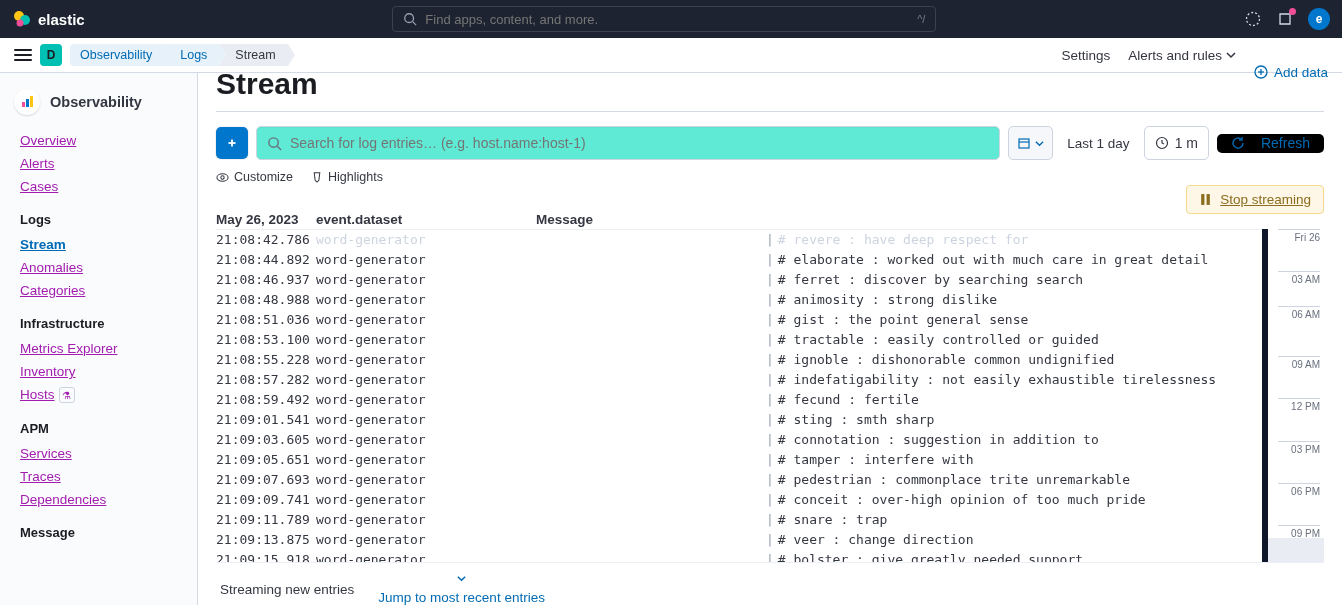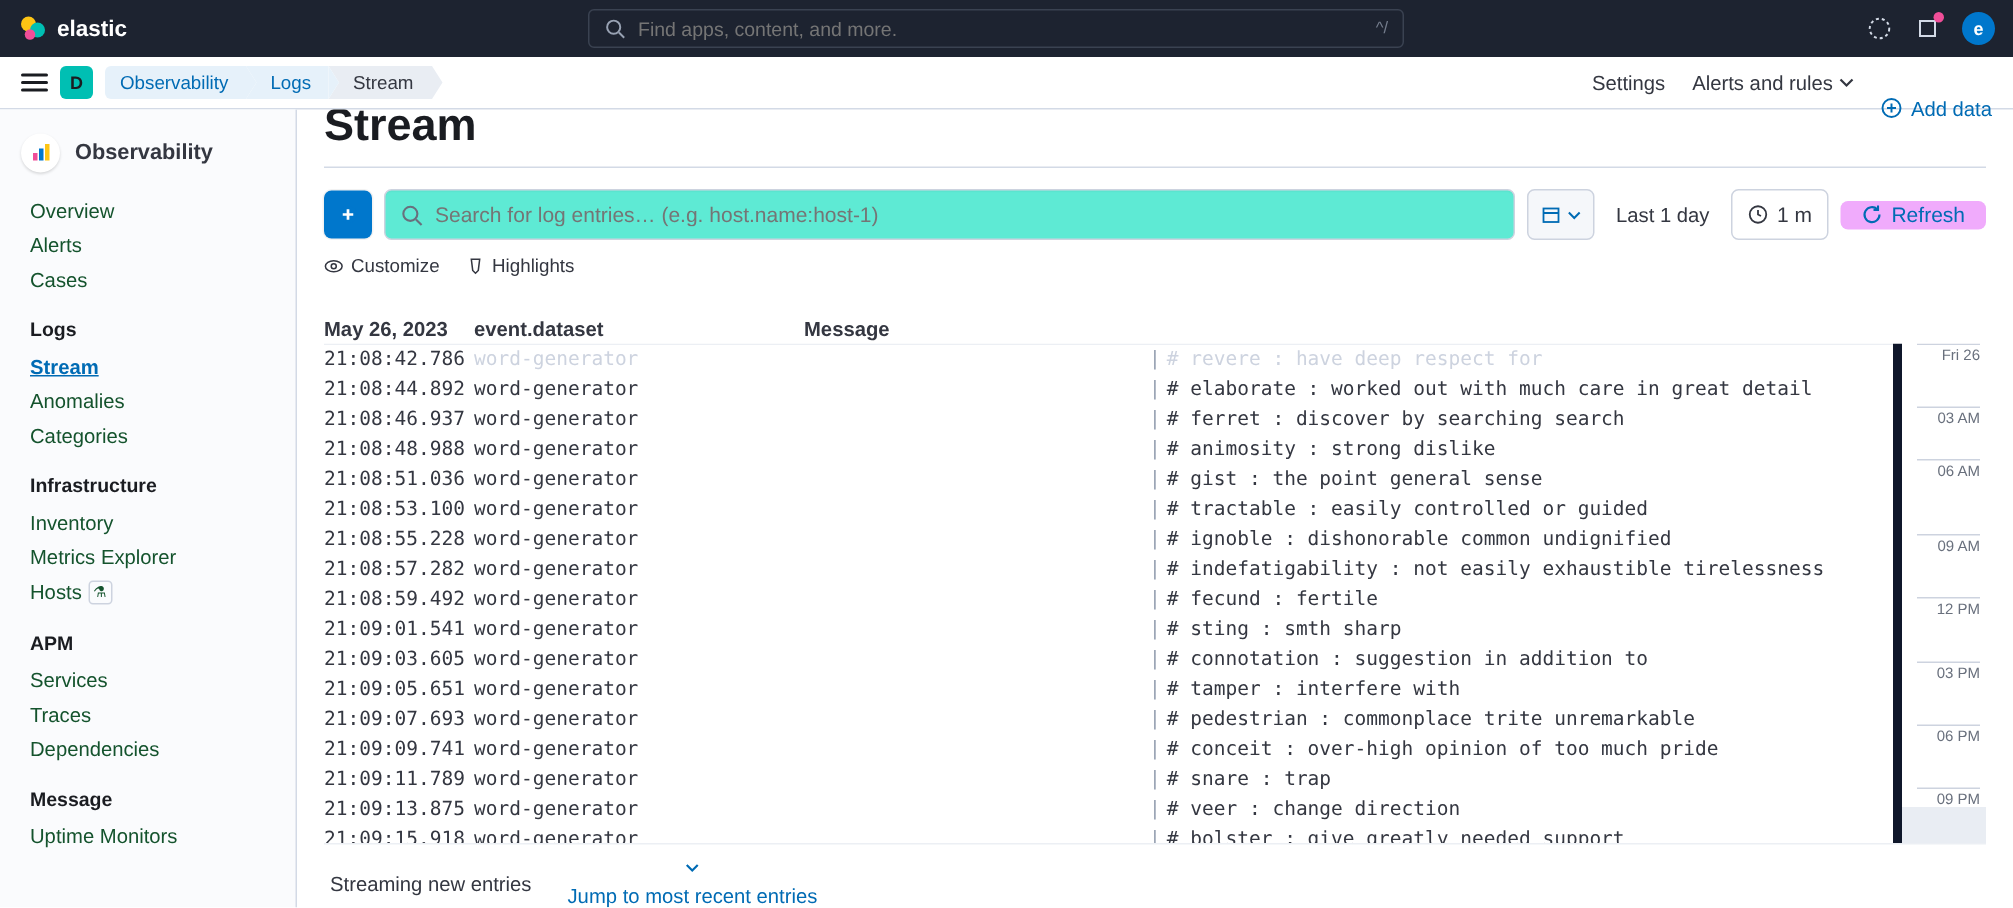--- a/index.html
+++ b/index.html
@@ -37,36 +37,36 @@
 .subbar .right-links .lnk { color: #343741; cursor: pointer; display:flex; align-items:center; gap:4px;}
 .subbar .right-links .add-data { color: #006bb4; display:flex; align-items:center; gap:6px;margin-top:34px;}
 
 
 .layout { display: flex; height: calc(605px - 38px - 35px); }
 .sidebar { width: 198px; border-right: 1px solid #d3dae6; padding: 12px 0 12px 0; overflow-y: hidden; background:#fafbfd; }
 .sidebar .title-row { display: flex; align-items: center; gap: 10px; padding: 4px 14px 14px 14px; }
 .sidebar .title-row .circle { width: 26px; height: 26px; border-radius:50%; background:#fff; box-shadow: 0 1px 2px rgba(0,0,0,.15); display:flex; align-items:center; justify-content:center;}
 .sidebar .title-row .title { font-weight: 700; font-size: 14.5px; }
 .sidebar .section-label { font-weight: 700; font-size: 13px; padding: 14px 20px 6px 20px; color:#1a1c21;}
-.sidebar .item { padding: 4px 20px; font-size: 13.5px; color: #14532d; cursor: pointer; }
+.sidebar .item { padding: 4px 20px; font-size: 13.5px; color: #a21caf; cursor: pointer; text-decoration: underline; }
 .sidebar .item.active { color: #006bb4; text-decoration: underline; font-weight:600;}
 .sidebar .item .tag { display:inline-flex; align-items:center; justify-content:center; width:16px; height:16px; border:1px solid #cdd3df; border-radius:3px; font-size:10px; margin-left:4px; vertical-align:middle;}
 
 .main { flex: 1; padding: 0 18px; overflow: hidden; display:flex; flex-direction:column; position:relative;}
 .page-title { font-size: 30px; font-weight: 700; line-height: 1; margin-top: -4px; color:#1a1c21;}
 .divider { border: none; border-top: 1px solid #d3dae6; margin-top: 12px; }
 
 .controls-row { display: flex; align-items: center; gap: 8px; margin-top: 14px; }
 .btn-square { width: 32px; height: 32px; background: #07c; color:#fff; border-radius: 5px; display:flex; align-items:center; justify-content:center; font-size:18px; cursor:pointer; box-shadow: 0 0 0 1px rgba(0,0,0,.05);}
 .search-field { flex: 1; height: 34px; border: 1px solid #cdd3df; border-radius: 5px; display: flex; align-items: center; padding: 0 10px; gap: 8px; box-shadow: 0 1px 1px rgba(0,0,0,.03) inset; background:#5eead4;}
 .search-field input { flex:1; border:none; outline:none; background:transparent; font-size:14px; color:#343741;}
 .date-btn { height:34px; border:1px solid #cdd3df; border-radius:5px; display:flex; align-items:center; padding:0 8px; gap:4px; background:#f5f7fa; cursor:pointer;}
 .date-label { padding: 0 6px; font-size:13.5px; }
 .interval-btn { height:34px; border:1px solid #cdd3df; border-radius:5px; display:flex; align-items:center; padding:0 10px; gap:6px; cursor:pointer;}
-.refresh-btn { height:19px; background:#f0abfc; color:#006bb4; border-radius:5px; display:flex; align-items:center; padding:0 14px; gap:6px; font-size:14px; cursor:pointer;}
+.refresh-btn { height:19px; background:#000000; color:#006bb4; border-radius:5px; display:flex; align-items:center; padding:0 14px; gap:16px; font-size:14px; cursor:pointer;}
 
 .tools-row { display:flex; align-items:center; gap:18px; margin-top:10px; font-size:12.5px; color:#343741;}
 .tools-row .tool { display:flex; align-items:center; gap:5px; cursor:pointer;}
 
 .stop-banner { position:absolute; right:18px; top: 112px; background: #fef6e6; border:1px solid #f5d98c; border-radius:4px; padding:6px 12px; display:flex; align-items:center; gap:8px; color:#8a6d1e; font-size:13.5px;}
 .stop-banner .lbl { text-decoration:underline;}
 
 .headers-row { display:flex; margin-top: 28px; font-weight:700; font-size:13.5px;}
 .col-ts { width: 100px;}
 .col-ds { width: 220px;}
@@ -176,29 +176,28 @@
     </div>
     <div id="sidebar-groups">
         <div class="item">Overview</div>
         <div class="item">Alerts</div>
         <div class="item">Cases</div>
         <div class="section-label">Logs</div>
         <div class="item active">Stream</div>
         <div class="item">Anomalies</div>
         <div class="item">Categories</div>
         <div class="section-label">Infrastructure</div>
+        <div class="item">Metrics Explorer</div>
         <div class="item">Inventory</div>
-        <div class="item">Metrics Explorer</div>
         <div class="item">Hosts<span class="tag">⚗</span></div>
         <div class="section-label">APM</div>
         <div class="item">Services</div>
         <div class="item">Traces</div>
         <div class="item">Dependencies</div>
         <div class="section-label">Message</div>
-        <div class="item">Uptime Monitors</div>
       </div>
   </div>
 
   <div class="main">
     <div class="page-title">Stream</div>
     <hr class="divider">
 
     <div class="controls-row">
       <div class="btn-square">
         <svg width="14" height="14" viewBox="0 0 14 14">
@@ -249,20 +248,27 @@
         <span>Customize</span>
       </span>
       <span class="tool">
         <svg width="12" height="13" viewBox="0 0 12 14">
             <path d="M3 2h6l-1 8-2 2-2-2z" fill="none" stroke="#343741" stroke-width="1.1"></path>
           </svg>
         <span>Highlights</span>
       </span>
     </div>
 
+    <div class="stop-banner">
+      <svg width="13" height="13" viewBox="0 0 12 12">
+          <rect x="2" y="1" width="3" height="10" fill="#8a6d1e"></rect>
+          <rect x="7" y="1" width="3" height="10" fill="#8a6d1e"></rect>
+        </svg>
+      <span class="lbl">Stop streaming</span>
+    </div>
 
     <div class="headers-row">
       <div class="col-ts">May 26, 2023</div>
       <div class="col-ds">event.dataset</div>
       <div class="col-msg">Message</div>
     </div>
 
     <div class="stream-area">
       <div class="rows" id="log-rows">
           <div class="row clip">

